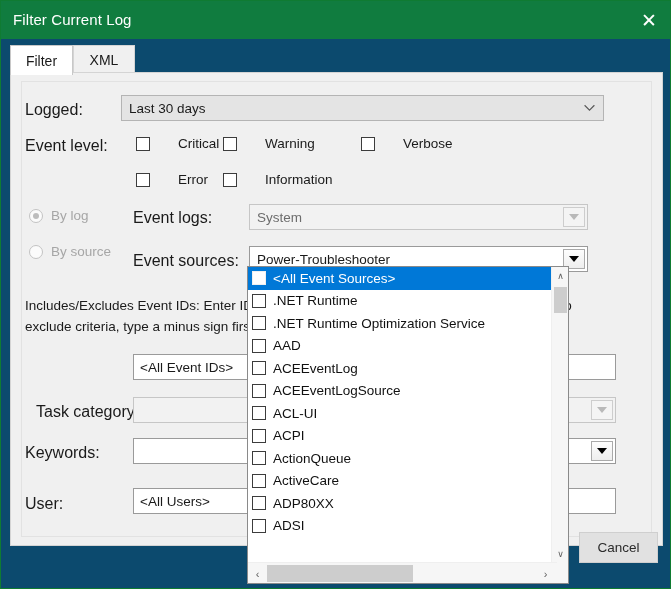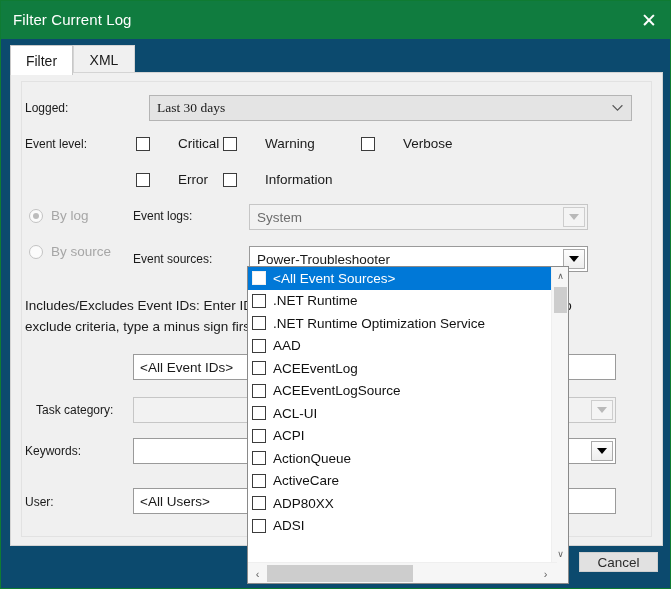--- a/index.html
+++ b/index.html
@@ -73,21 +73,21 @@
   .inner-group {
     position: absolute; left: 10px; top: 8px;
     width: 631px; height: 456px;
     border: 1px solid #e2e2e2;
     background: transparent;
   }
 
   
   .lbl {
     position: absolute;
-    font-size: 12px;
+    font-size: 16px;
     color: #1a1a1a;
     white-space: nowrap;
   }
 
   .combo {
     position: absolute;
     background: #ffffff;
     border: 1px solid #9a9a9a;
   }
   .combo.flat {
@@ -292,21 +292,21 @@
 
   <div class="tabstrip">
     <div class="tab active tab-filter">Filter</div>
     <div class="tab tab-xml">XML</div>
   </div>
 
   <div class="tabpage">
     <div class="inner-group"></div>
 
     <div class="lbl" style="left:14px; top:28px;">Logged:</div>
-    <div class="combo flat" style="left:138px; top:22px; width:483px; height:26px;font-family:Liberation Serif, serif;">
+    <div class="combo flat" style="left:110px; top:22px; width:483px; height:26px;">
       <div class="combo-text">Last 30 days</div>
       <span class="chev">
         <svg width="11" height="7" viewBox="0 0 11 7">
             <path d="M0.6 0.8 L5.5 5.6 L10.4 0.8" fill="none" stroke="currentColor" stroke-width="1.2"></path>
           </svg>
       </span>
     </div>
 
     <div class="lbl" style="left:14px; top:64px;">Event level:</div>
 
@@ -378,21 +378,21 @@
           <span class="tri"></span>
         </span>
     </div>
 
     <div class="lbl" style="left:14px; top:422px;">User:</div>
     <div class="txtbox" style="left:122px; top:415px; width:483px; height:26px;">
       <div class="txtbox-text">&lt;All Users&gt;</div>
     </div>
   </div>
 
-  <div class="btn" style="left:578px; top:551px; width:79px; height:20px;">Cancel</div>
+  <div class="btn" style="left:578px; top:531px; width:79px; height:31px;">Cancel</div>
 
   <div class="dropdown">
     <div class="dd-list" id="dd-list">
         <div class="dd-item sel">
           <span class="dd-cb"></span>
           <span class="dd-lbl">&lt;All Event Sources&gt;</span>
         </div>
         <div class="dd-item">
           <span class="dd-cb"></span>
           <span class="dd-lbl">.NET Runtime</span>

